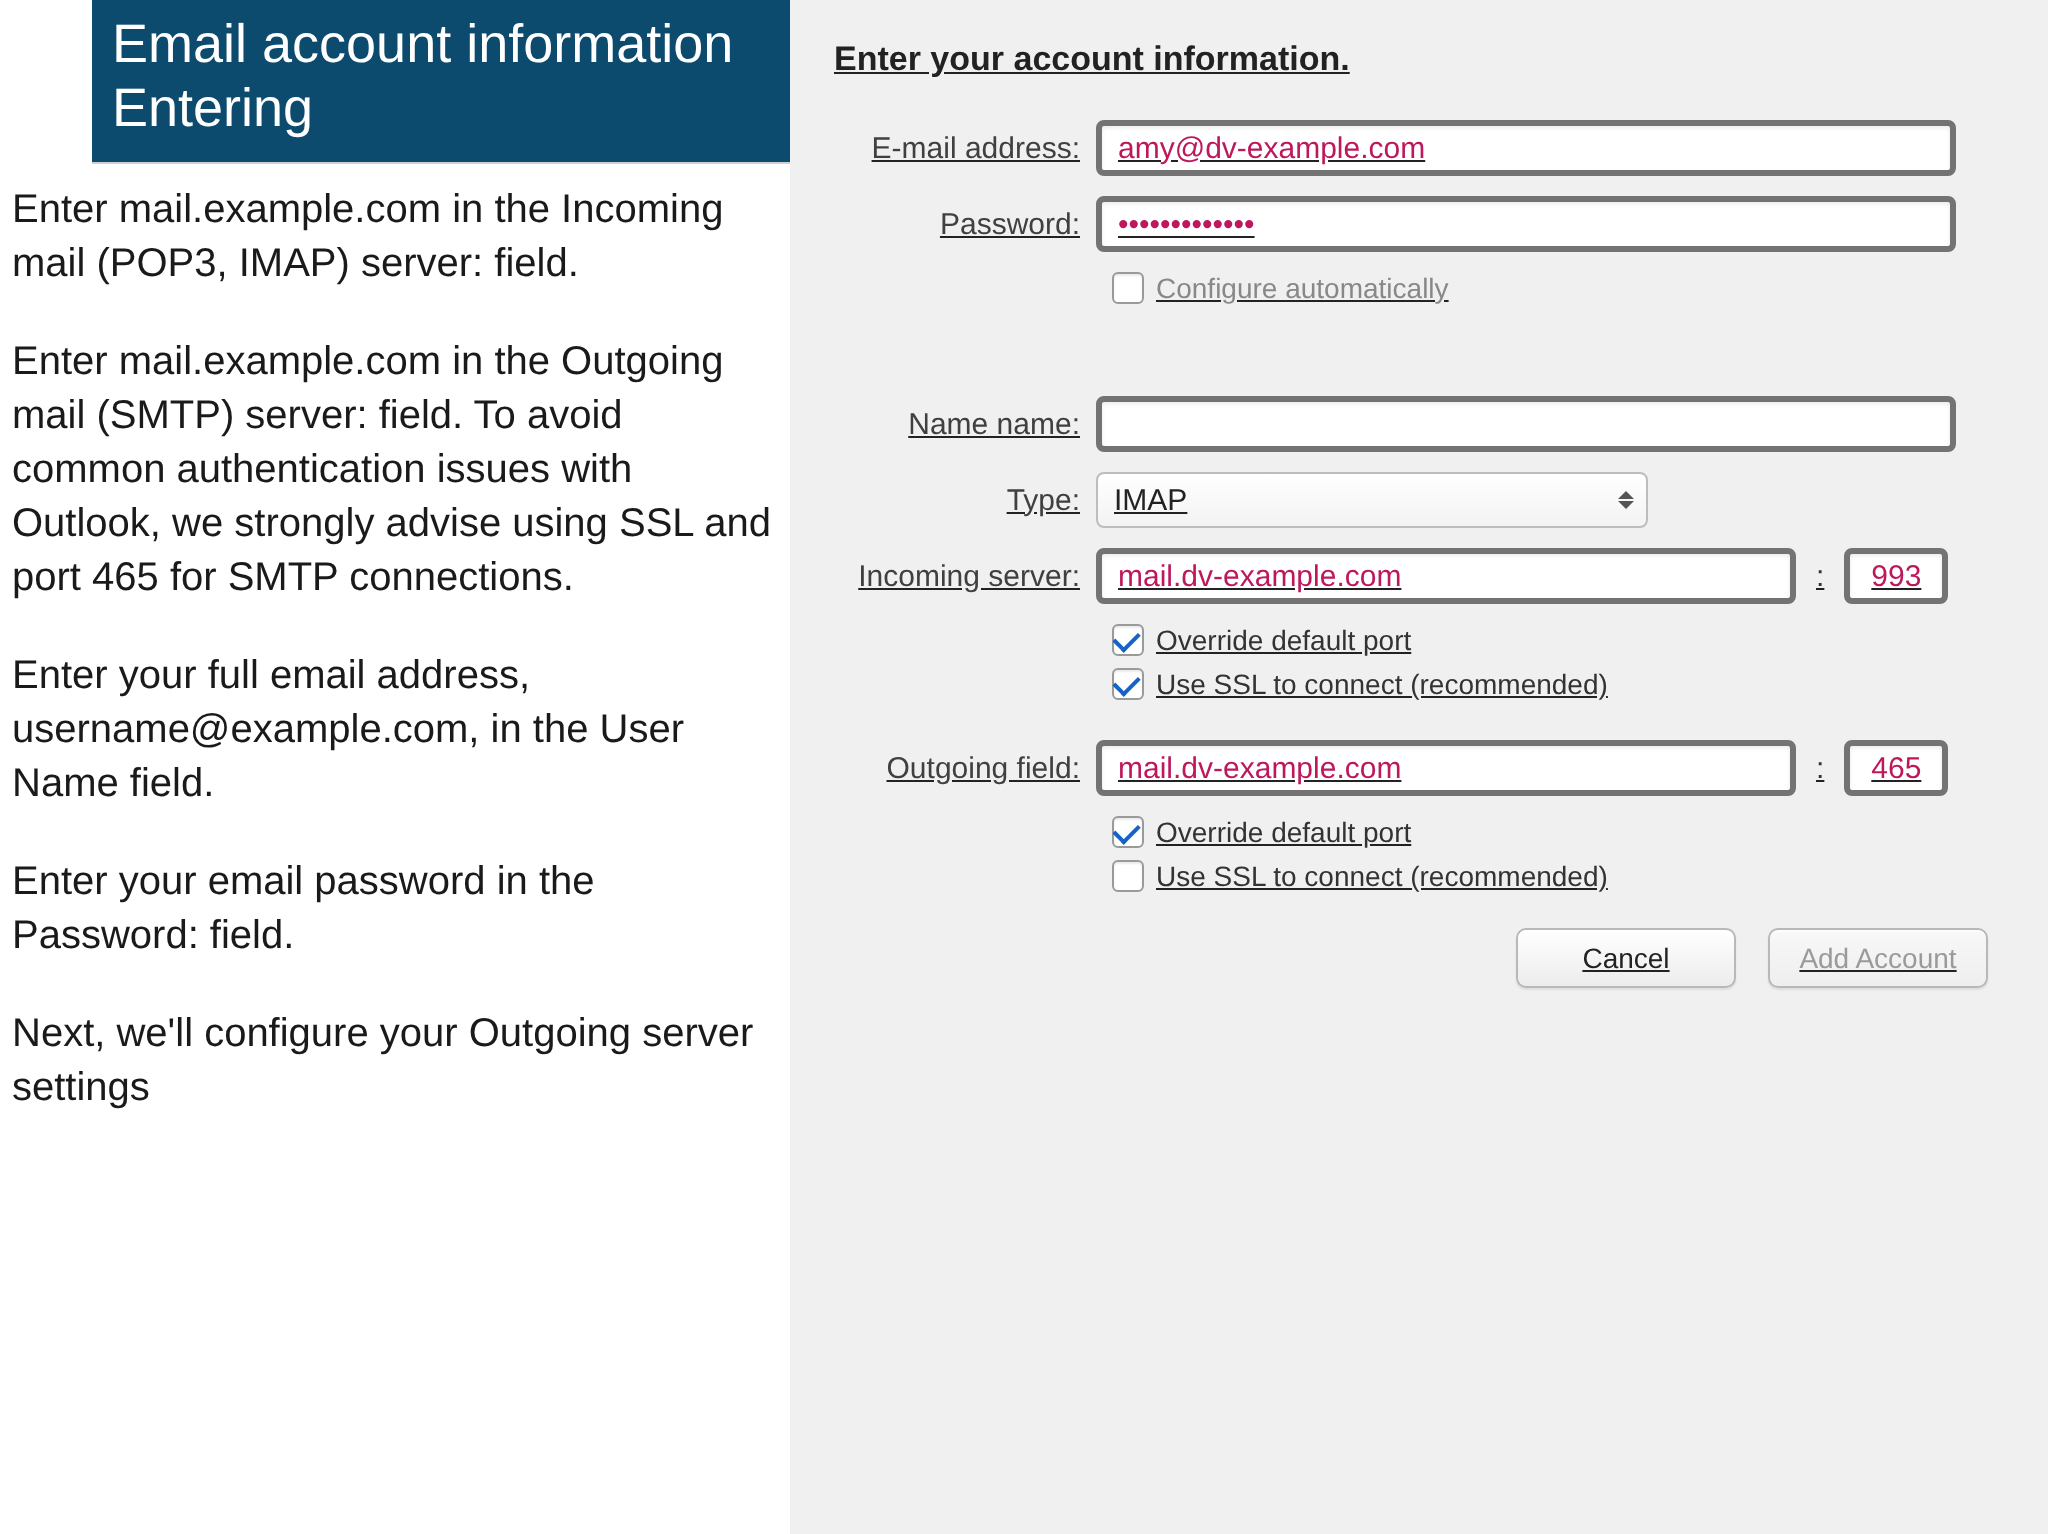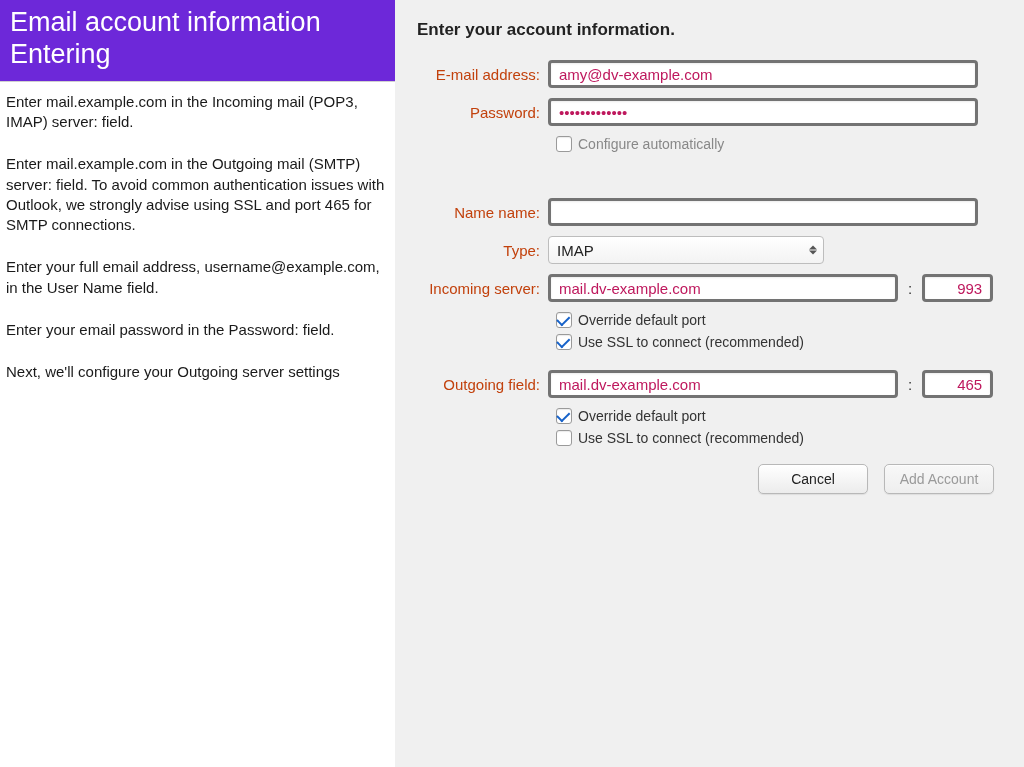--- a/index.html
+++ b/index.html
@@ -10,84 +10,86 @@
     height: 767px;
     overflow: hidden;
     display: flex;
   }
   .left-panel {
     width: 395px;
     display: flex;
     flex-direction: column;
   }
   .title-bar {
-    background: #6d28d9;
+    background: #0c4a6e;
     color: #ffffff;
     font-size: 27px;
     font-weight: 400;
     padding: 6px 10px 10px 10px;
     line-height: 1.2;
     border-bottom: 1px solid #d0d0d0;
+    margin-left: 46px;
   }
   .instructions {
     padding: 10px 6px 10px 6px;
     color: #1a1a1a;
-    font-size: 15px;
+    font-size: 20px;
     line-height: 1.35;
   }
   .instructions p {
     margin-bottom: 22px;
   }
   .instructions p:last-child { margin-bottom: 12px; }
   .right-panel {
     flex: 1;
     background: #f0f0f0;
     padding: 20px 20px 20px 18px;
     font-size: 15px;
     color: #222;
     position: relative;
+    text-decoration: underline;
   }
   .dialog-title {
     font-weight: 700;
     font-size: 17px;
     margin-bottom: 20px;
     margin-left: 4px;
   }
   .form-row {
     display: flex;
     align-items: center;
     margin-bottom: 10px;
   }
   .label-col {
     width: 135px;
     text-align: right;
     padding-right: 8px;
     font-size: 15px;
-    color: #c2410c;
+    color: #404040;
   }
   .field-col {
     flex: 1;
     display: flex;
     align-items: center;
     gap: 6px;
   }
   input[type="text"], input[type="password"] {
     height: 28px;
     border: 3px solid #737373;
     border-radius: 4px;
     background: #ffffff;
     padding: 0 8px;
     font-size: 15px;
     color: #be185d;
     box-shadow: inset 0 1px 2px rgba(0,0,0,0.08);
     font-family: inherit;
   }
   .wide-input { width: 430px; }
   .port-sep { padding: 0 4px; color:#333; }
-  .port-input { width: 71px; text-align: right; }
+  .port-input { width: 52px; text-align: center; }
   .focused {
     outline: none;
     border: 2px solid #3b82f6;
     box-shadow: 0 0 4px rgba(59,130,246,0.6);
   }
   .select-wrap {
     position: relative;
     width: 276px;
     height: 28px;
     background: linear-gradient(#ffffff,#f3f3f3);

